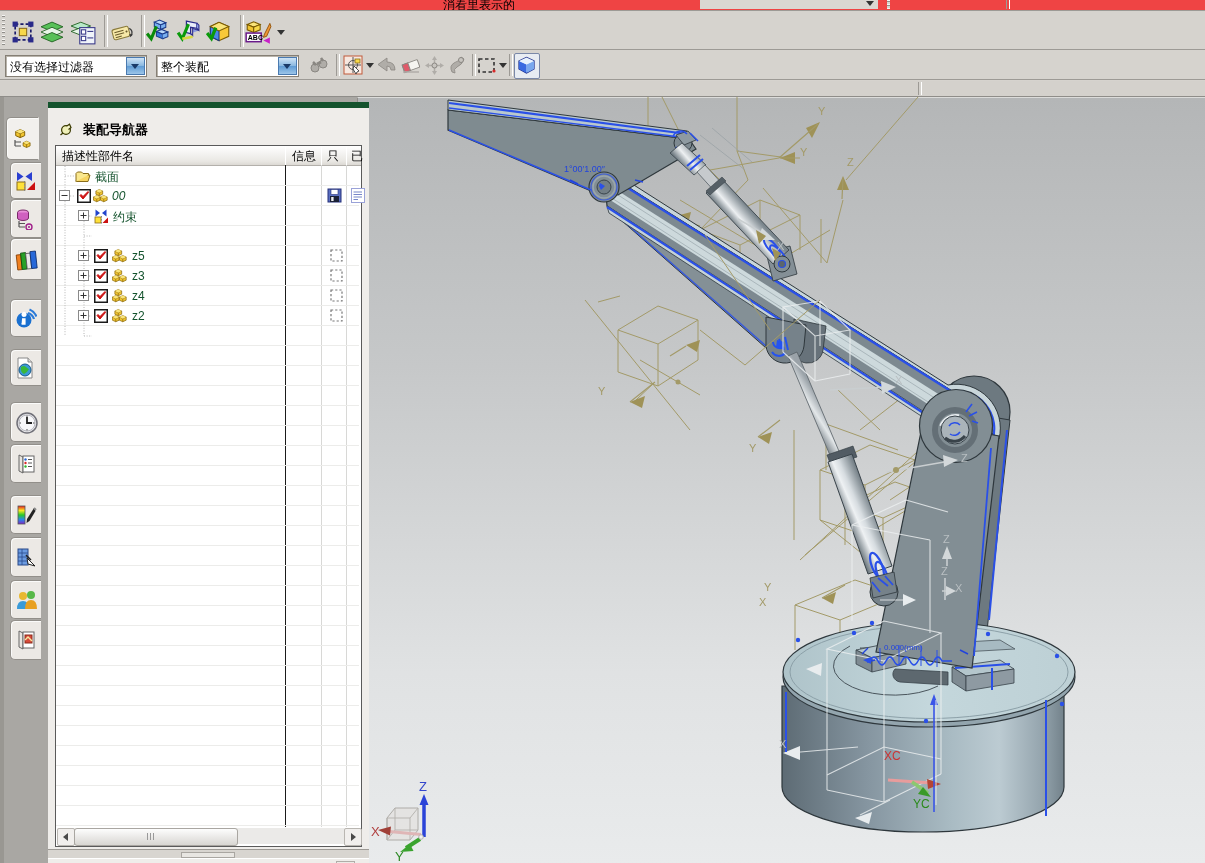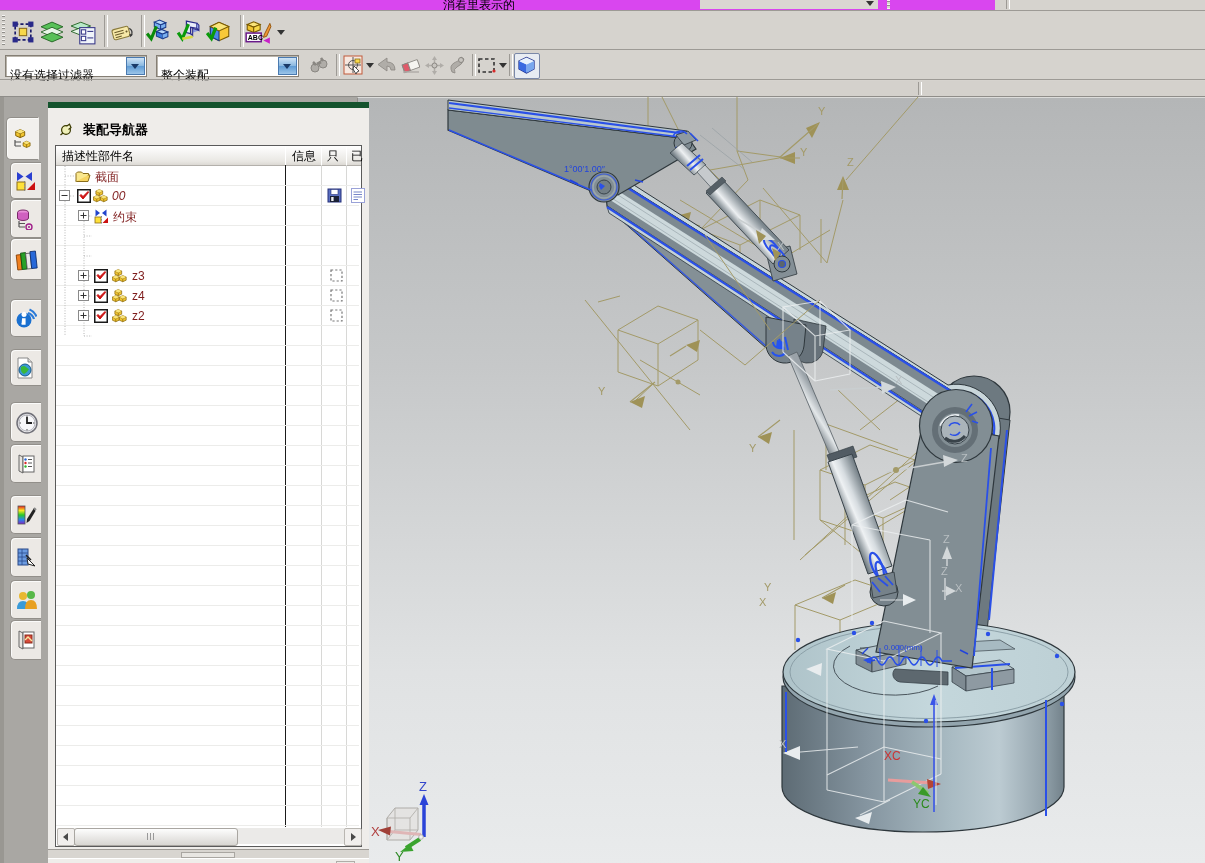--- a/index.html
+++ b/index.html
@@ -4,30 +4,30 @@
 <style>
 html,body{margin:0;padding:0;width:1205px;height:863px;overflow:hidden;
  font-family:"Liberation Sans",sans-serif;background:#d6d3ce;}
 .ab{position:absolute;}
 .groove{position:absolute;left:0;width:1205px;height:2px;
  border-top:1px solid #9d9a95;border-bottom:1px solid #ffffff;}
 .vsep{position:absolute;width:2px;border-left:1px solid #9d9a95;border-right:1px solid #ffffff;}
 .grip{position:absolute;width:3px;background:repeating-linear-gradient(180deg,#f5f4f2 0 1px,#8f8d89 1px 2px,#d6d3ce 2px 4px);}
 .combo{position:absolute;height:20px;background:#fff;border:1px solid #857f75;
  box-shadow:inset 1px 1px 0 #b9b4ab;font-size:12px;color:#000;}
-.combo .tx{position:absolute;left:4px;top:3px;white-space:nowrap;margin-top:8px;}
+.combo .tx{position:absolute;left:4px;top:3px;white-space:nowrap;}
 .combo .btn{position:absolute;right:1px;top:1px;width:17px;height:16px;
  background:linear-gradient(180deg,#cfe3f5 0%,#88b7e0 50%,#5f9bd4 51%,#9cc5e8 100%);
  border:1px solid #4a7ab0;}
 .combo .btn:after{content:"";position:absolute;left:4px;top:6px;border:4px solid transparent;
  border-top:5px solid #1a3a68;border-bottom:none;}
 .tab{position:absolute;left:6px;width:30px;background:#ece9e5;border:1px solid #928f8a;
  border-right:none;border-radius:5px 0 0 5px;box-shadow:inset 1px 1px 0 #fbfbfa;}
 .tab svg{position:absolute;left:4px;top:50%;margin-top:-11px;}
-.trow{position:absolute;left:44px;width:303px;height:20px;font-size:12px;color:#7f1d1d;}
+.trow{position:absolute;left:44px;width:303px;height:20px;font-size:12px;color:#14532d;}
 .hdrcell{position:absolute;top:0;height:19px;background:linear-gradient(180deg,#ffffff,#e9e7e3 80%,#dcd9d4);
  border-bottom:1px solid #b3b0ab;font-size:12px;color:#000;}
 </style>
 </head>
 <body>
 <svg width="0" height="0" style="position:absolute">
 <defs>
 <g id="i-exp-p">
         <rect x="0.5" y="0.5" width="10" height="10" fill="#fff" stroke="#8a8a8a"></rect>
         <path d="M2.5 5.5 H8.5 M5.5 2.5 V8.5" stroke="#333" stroke-width="1"></path>
@@ -83,21 +83,21 @@
 <g id="i-doc">
         <rect x="0.5" y="0.5" width="13" height="14" fill="#fff" stroke="#9aa2d8"></rect>
         <path d="M2.5 4 H11 M2.5 6.5 H11 M2.5 9 H11 M2.5 11.5 H7" stroke="#7786c8" stroke-width="1.2"></path>
       </g>
 <g id="i-dashbox">
         <rect x="1" y="1" width="11" height="11" fill="none" stroke="#777" stroke-width="1.2" stroke-dasharray="2.2 2"></rect>
       </g>
 </defs>
 </svg>
 
-<div class="ab" style="left:0;top:0;width:995px;height:10px;background:#d946ef;">
+<div class="ab" style="left:0;top:0;width:1205px;height:10px;background:#ef4444;">
   <div class="ab" style="left:443px;top:-3px;font-size:12px;">消看里表示的</div>
   <div class="ab" style="left:700px;top:0;width:178px;height:9px;background:#dad7d2;"></div>
   <div class="ab" style="left:866px;top:1px;border:4px solid transparent;border-top:5px solid #333;"></div>
   <div class="grip" style="left:887px;top:0;height:9px;"></div>
   <div class="vsep" style="left:1006px;top:0;height:9px;"></div>
 </div>
 <div class="groove" style="top:10px;"></div>
 
 <div class="ab" id="row1" style="left:0;top:12px;width:1205px;height:37px;background:#d6d3ce;">
   <div class="grip" style="left:2px;top:3px;height:31px;"></div>
@@ -663,20 +663,35 @@
         </div>
         <div class="trow" style="left:0;top:40px;">
           <svg class="ab" style="left:22px;top:4px" width="11" height="11">
               <use href="#i-exp-p"></use>
             </svg>
           <svg class="ab" style="left:38px;top:2px" width="15" height="16">
               <use href="#i-constr"></use>
             </svg>
           <span class="ab" style="left:57px;top:3px;font-family:Liberation Serif, serif;">约束</span>
         </div>
+        <div class="trow" style="left:0;top:80px;">
+          <svg class="ab" style="left:22px;top:4px" width="11" height="11">
+              <use href="#i-exp-p"></use>
+            </svg>
+          <svg class="ab" style="left:38px;top:3px" width="14" height="14">
+              <use href="#i-check"></use>
+            </svg>
+          <svg class="ab" style="left:56px;top:2px" width="16" height="16">
+              <use href="#i-cubes"></use>
+            </svg>
+          <span class="ab" style="left:76px;top:3px;">z5</span>
+          <svg class="ab" style="left:274px;top:3px" width="13" height="13">
+              <use href="#i-dashbox"></use>
+            </svg>
+        </div>
         <div class="trow" style="left:0;top:100px;">
           <svg class="ab" style="left:22px;top:4px" width="11" height="11">
               <use href="#i-exp-p"></use>
             </svg>
           <svg class="ab" style="left:38px;top:3px" width="14" height="14">
               <use href="#i-check"></use>
             </svg>
           <svg class="ab" style="left:56px;top:2px" width="16" height="16">
               <use href="#i-cubes"></use>
             </svg>

